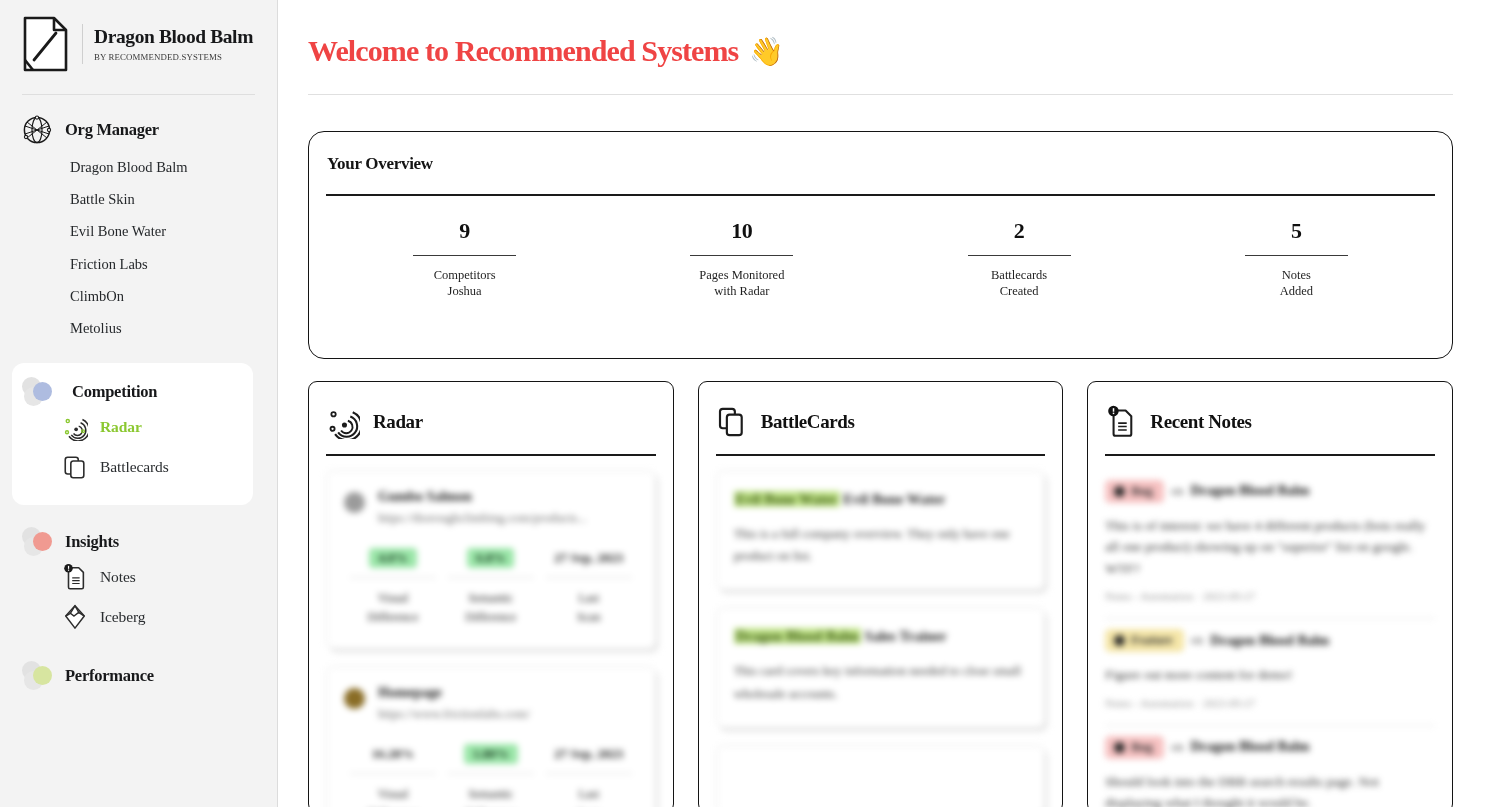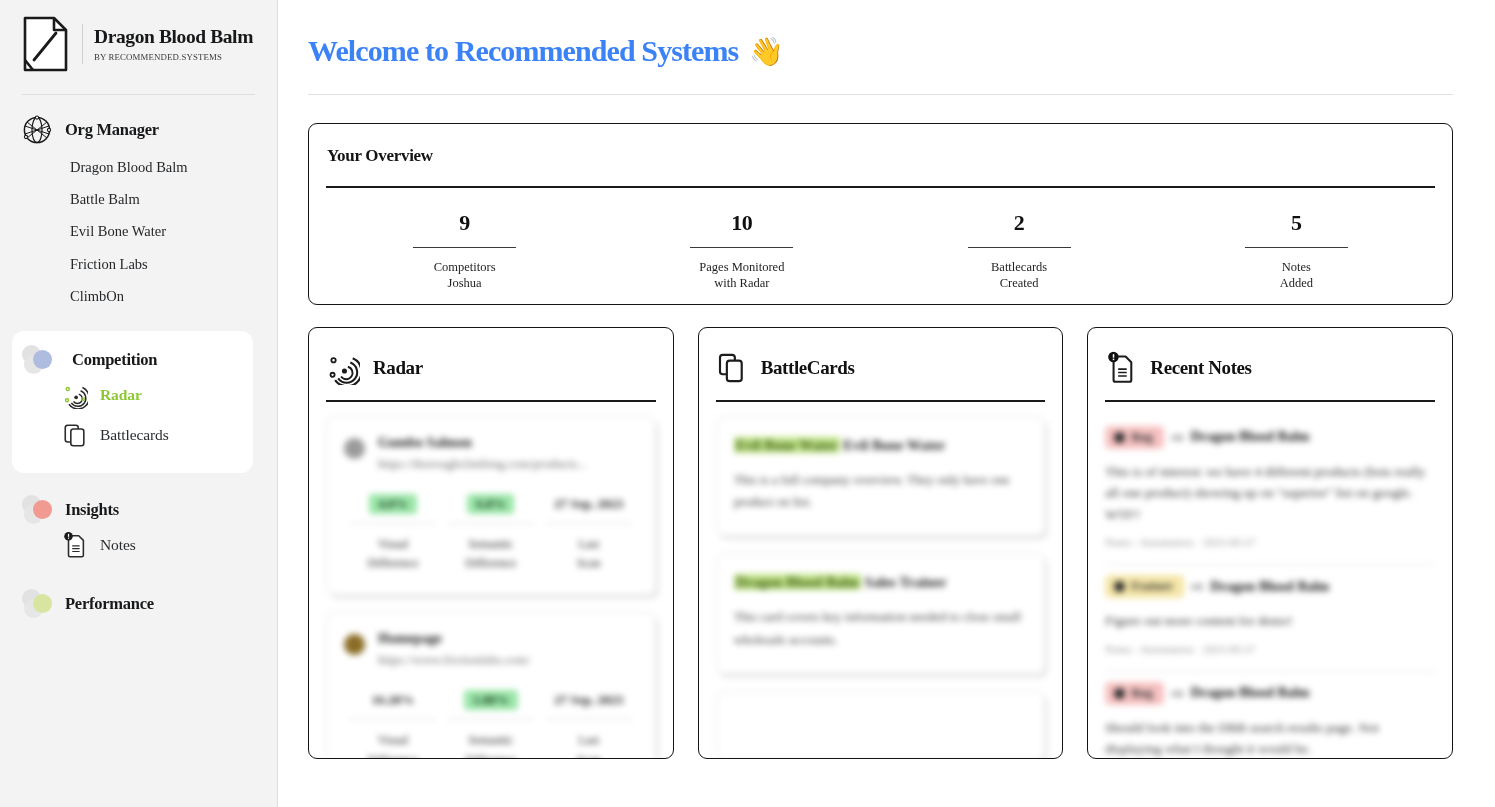--- a/index.html
+++ b/index.html
@@ -112,35 +112,36 @@
     flex: 1;
     height: 807px;
     background: #ffffff;
     padding: 34px 42px 0 30px;
     overflow: hidden;
   }
   .page-title {
     font-size: 30px;
     font-weight: 800;
     letter-spacing: -0.9px;
-    color: #3b82f6;
+    color: #ef4444;
     display: flex; align-items: center; gap: 11px;
   }
   .wave { font-size: 28px; }
   .title-rule { height: 1px; background: #e0e0e0; margin: 26px 0 0 0; }
 
   .card {
     border: 1.5px solid #141414;
     border-radius: 9px;
     background: #fff;
   }
   .overview {
-    margin-top: 28px;
+    margin-top: 36px;
     padding: 22px 17px 18px 17px;
-    height: 182px;
+    height: 228px;
+    border-radius: 16px;
   }
   .ov-title {
     font-size: 17px; font-weight: 800; letter-spacing: -0.3px;
     padding: 0 0 0 1px; color: #141414;
   }
   .ov-rule { height: 1.5px; background: #1a1a1a; margin: 20px 0 0 0; }
   .stats { display: flex; margin-top: 22px; }
   .stat { flex: 1; text-align: center; }
   .stat-num {
     font-size: 22px; font-weight: 800; color: #101010; letter-spacing: -0.4px;
@@ -242,24 +243,25 @@
           <ellipse cx="15" cy="15" rx="5" ry="12.6" fill="none" stroke="#1a1a1a" stroke-width="1.2"></ellipse>
           <path d="M3 11 L27 19 M3 19 L27 11 M5 7 L25 23 M25 7 L5 23" stroke="#1a1a1a" stroke-width="1" fill="none"></path>
           <circle cx="15" cy="2.6" r="1.6" fill="#fff" stroke="#1a1a1a" stroke-width="1.1"></circle>
           <circle cx="27" cy="15" r="1.6" fill="#fff" stroke="#1a1a1a" stroke-width="1.1"></circle>
           <circle cx="4" cy="22" r="1.6" fill="#fff" stroke="#1a1a1a" stroke-width="1.1"></circle>
         </svg>
         <span class="group-title">Org Manager</span>
       </div>
       <div class="org-list">
         <div class="org-item">Dragon Blood Balm</div>
-        <div class="org-item">Battle Balm</div>
+        <div class="org-item">Battle Skin</div>
         <div class="org-item">Evil Bone Water</div>
         <div class="org-item">Friction Labs</div>
         <div class="org-item">ClimbOn</div>
+        <div class="org-item">Metolius</div>
       </div>
     </div>
 
     <div class="nav-card">
       <div class="group-head">
         <span class="blob">
           <i class="b1"></i>
             <i class="b2"></i>
             <i class="b3" style="background:#aebce0"></i>
         </span>
@@ -298,20 +300,28 @@
       <div class="nav-sub">
         <svg class="nav-ico" viewBox="0 0 28 30">
           <path d="M7 5 h11 l5 5 v16 a1.6 1.6 0 0 1 -1.6 1.6 h-12.8 A1.6 1.6 0 0 1 7 26 z" fill="#fff" stroke="#2c2c2c" stroke-width="1.7" stroke-linejoin="round"></path>
           <path d="M11 16 h8 M11 19 h8 M11 22 h8" stroke="#2c2c2c" stroke-width="1.3"></path>
           <circle cx="7" cy="5.6" r="4.6" fill="#1a1a1a"></circle>
           <rect x="6.4" y="3" width="1.3" height="3.2" fill="#fff"></rect>
           <rect x="6.4" y="7" width="1.3" height="1.3" fill="#fff"></rect>
         </svg>
         <span class="nav-label">Notes</span>
       </div>
+      <div class="nav-sub">
+        <svg class="nav-ico" viewBox="0 0 28 30">
+          <path d="M14 3 L24 14 L14 27 L4 14 Z" fill="#fff" stroke="#2c2c2c" stroke-width="1.6" stroke-linejoin="round"></path>
+          <path d="M4 14 L9 11 L13 14 L18 10 L24 14" fill="none" stroke="#2c2c2c" stroke-width="1.5" stroke-linejoin="round"></path>
+          <path d="M9 11 L14 3 L18 10" fill="none" stroke="#2c2c2c" stroke-width="1.4"></path>
+        </svg>
+        <span class="nav-label">Iceberg</span>
+      </div>
     </div>
 
     <div class="group" style="margin-top:24px">
       <div class="group-head">
         <span class="blob">
           <i class="b1"></i>
             <i class="b2"></i>
             <i class="b3" style="background:#d7e5a0"></i>
         </span>
         <span class="group-title">Performance</span>

